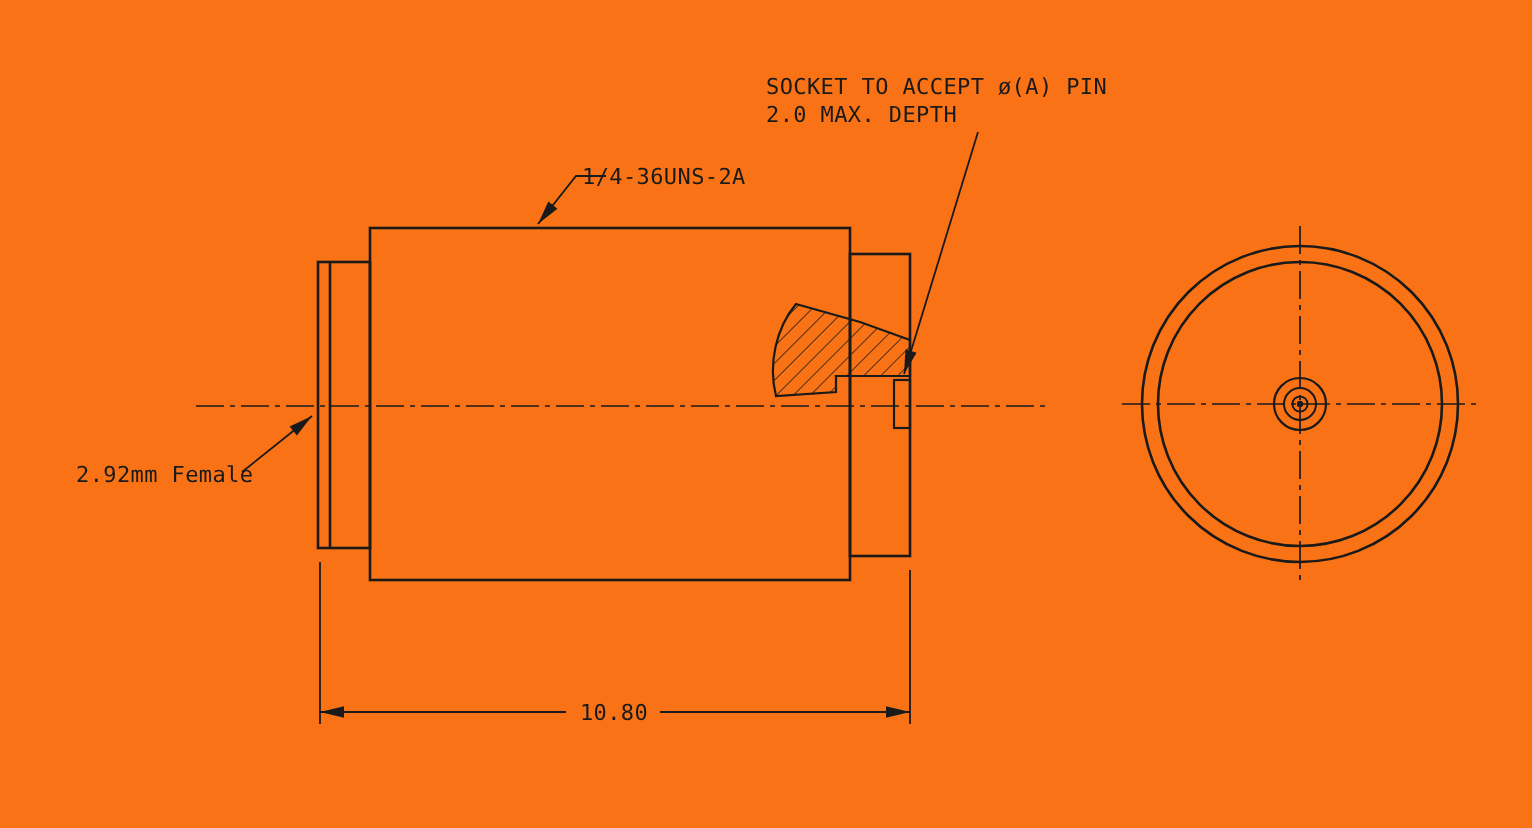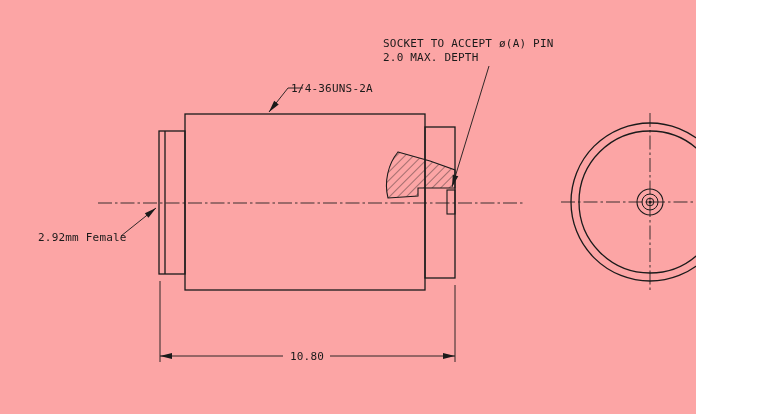--- a/index.html
+++ b/index.html
@@ -1,22 +1,22 @@
 <!DOCTYPE html>
 <html><head>
 <meta charset="utf-8">
 <style>
   * { margin: 0; padding: 0; box-sizing: border-box; }
   html, body { background: #ffffff; }
   body { font-family: "DejaVu Sans Mono", monospace; }
   .page {
     position: relative;
-    width: 696px;
+    width: 766px;
     height: 414px;
-    background: #fca5a5;
+    background: #f97316;
     overflow: hidden;
   }
   svg { display: block; }
   svg text {
     font-family: "DejaVu Sans Mono", monospace;
     font-size: 11px;
     fill: #1a1a1a;
     letter-spacing: 0.2px;
   }
   .dim-text { text-anchor: middle; }

